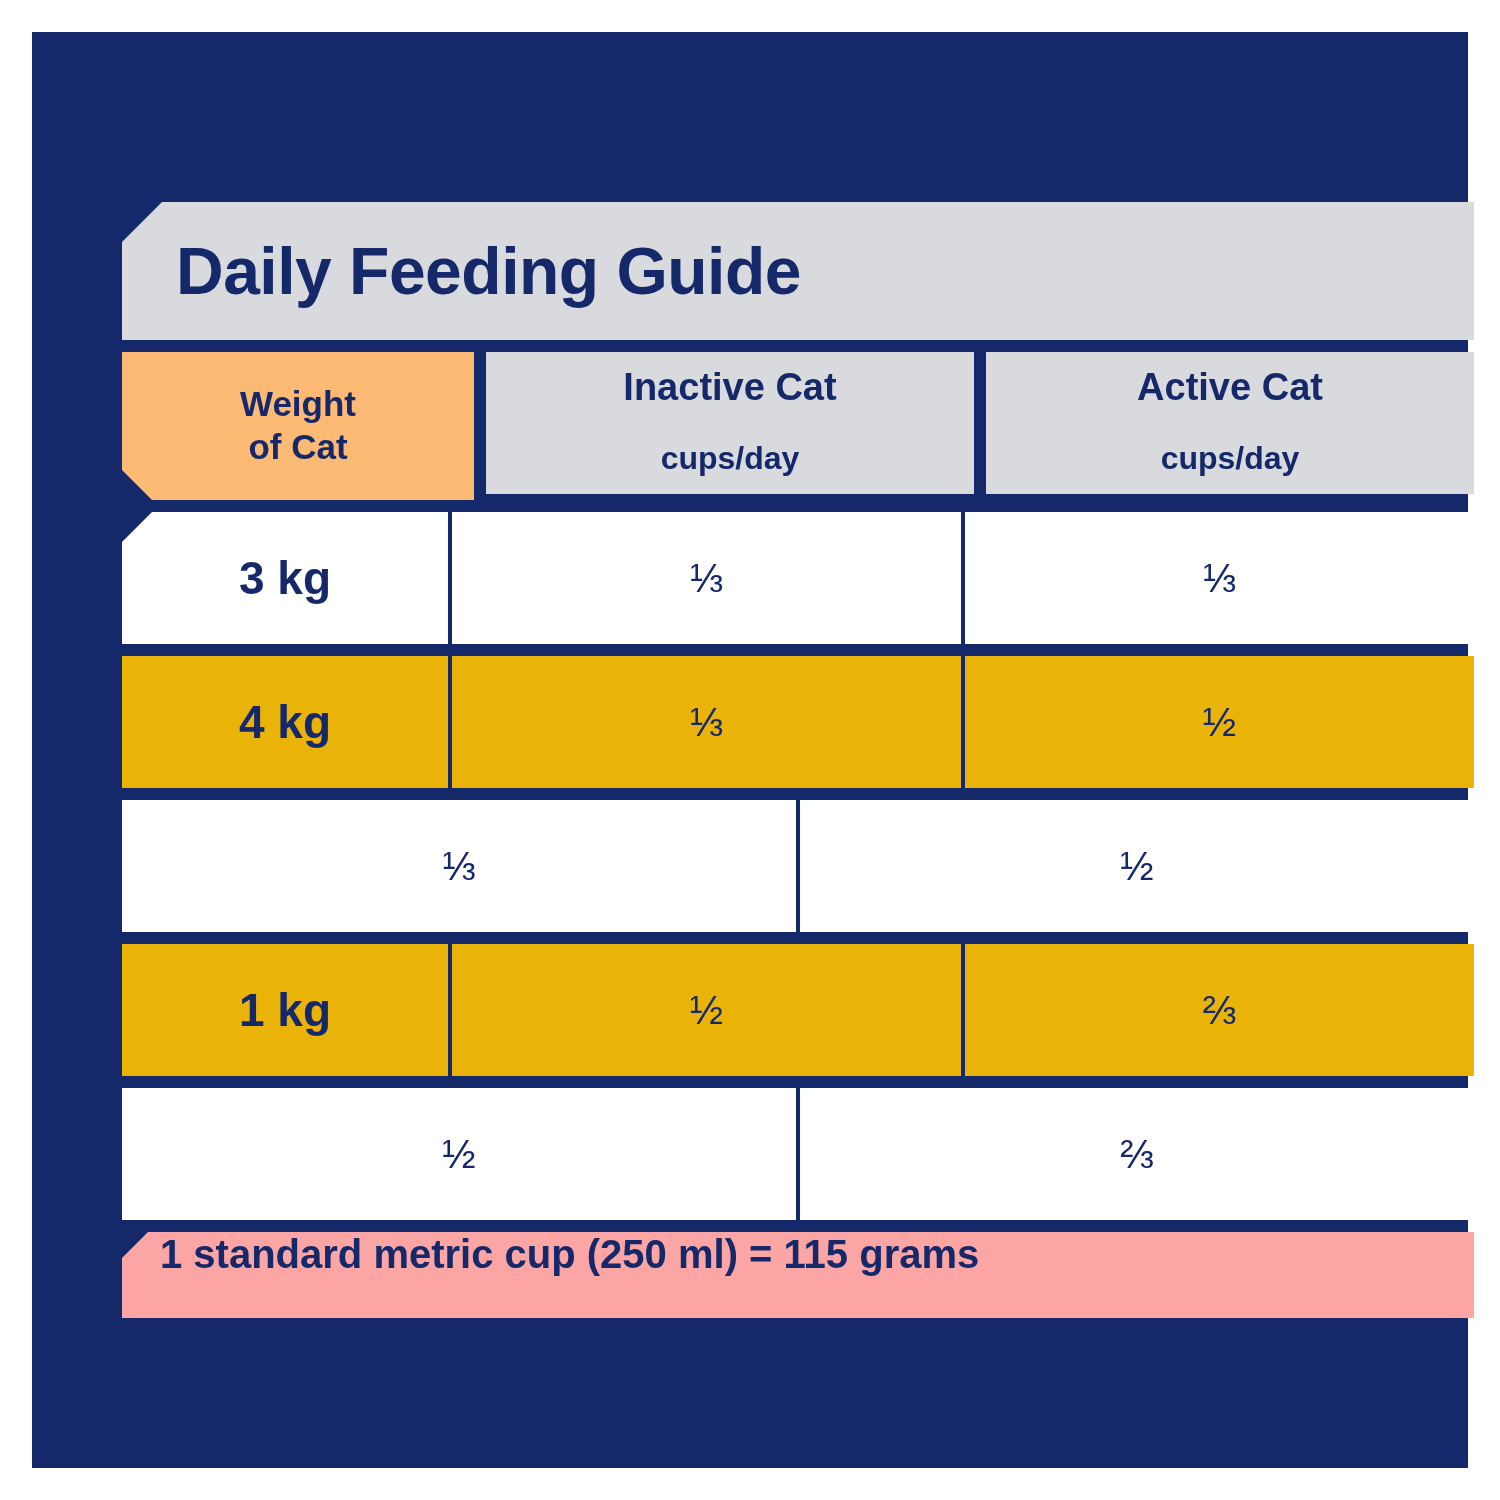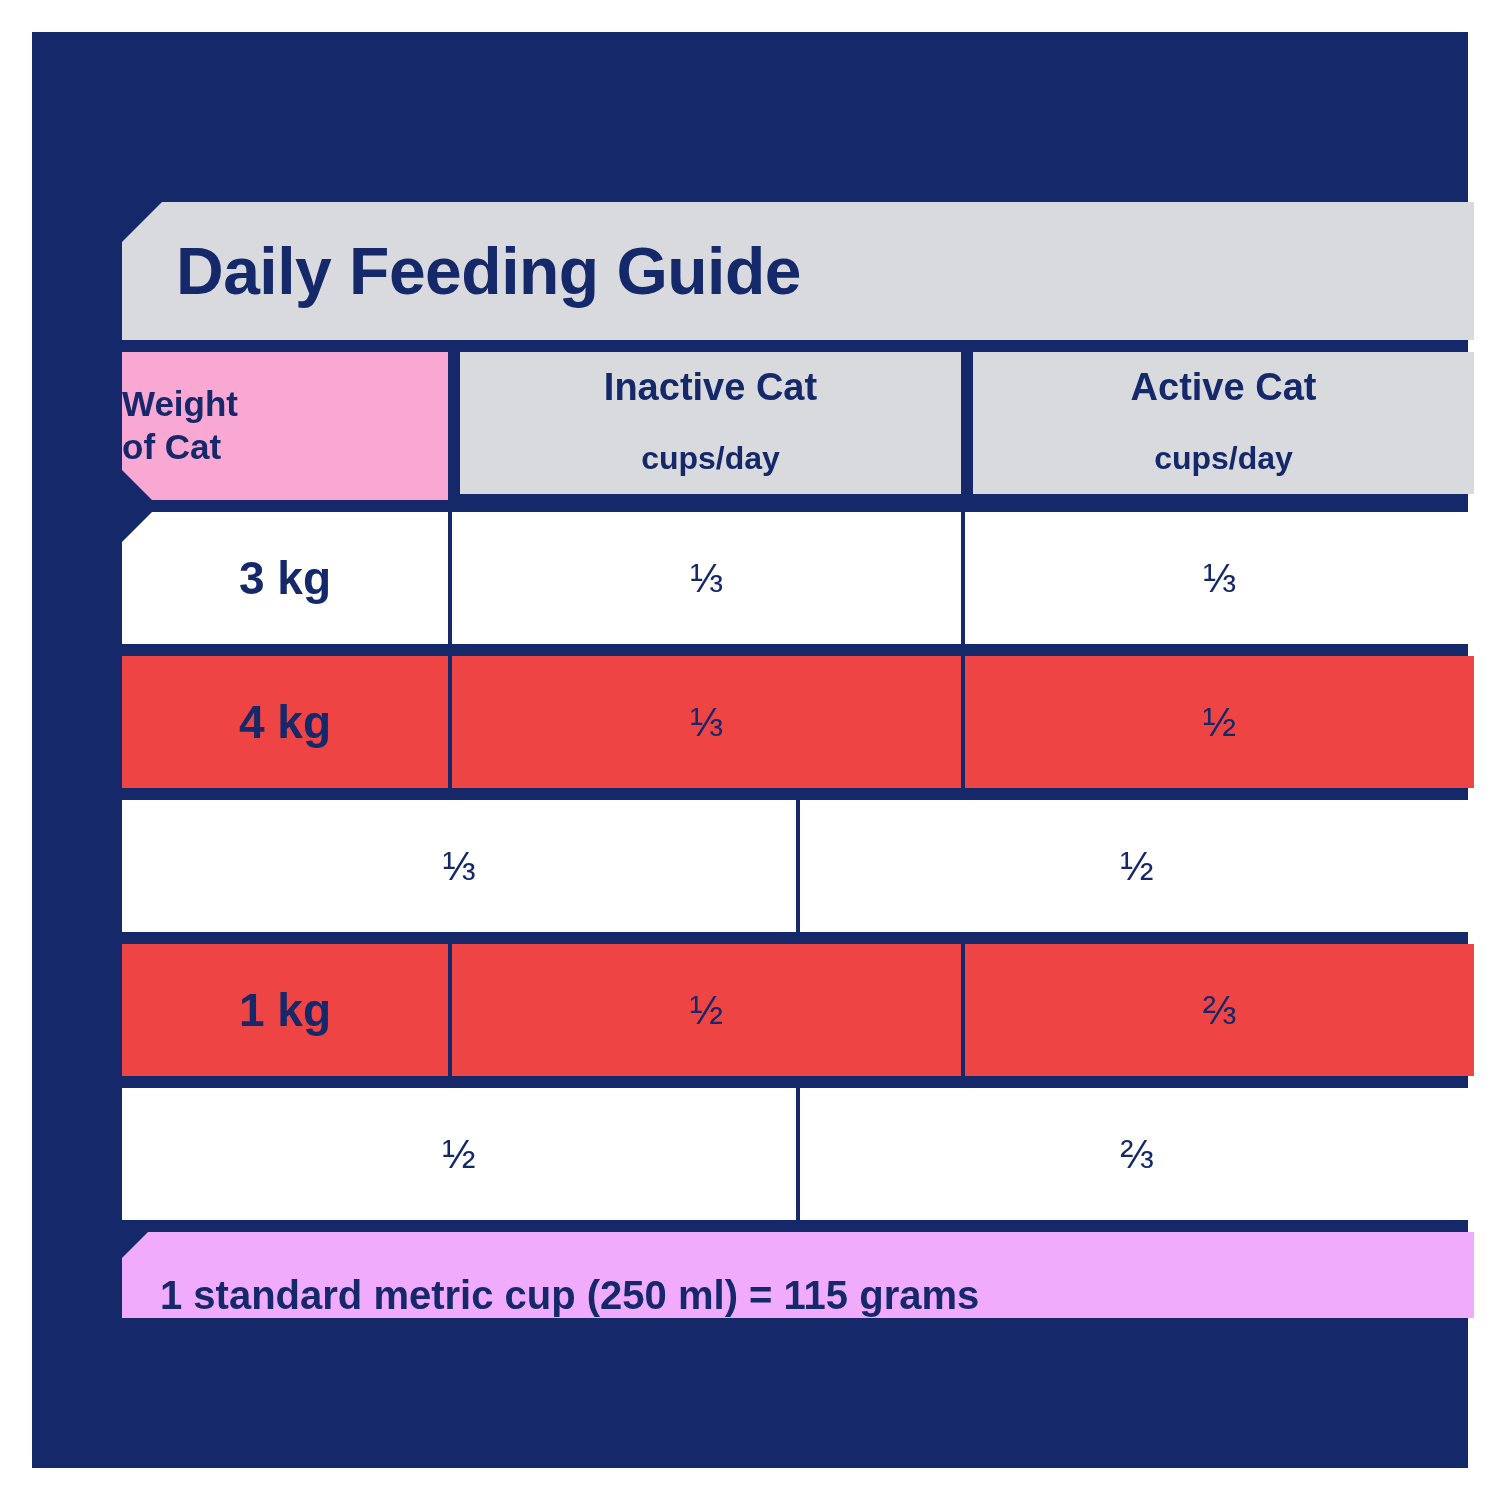--- a/index.html
+++ b/index.html
@@ -49,27 +49,27 @@
     letter-spacing: -0.5px;
   }
 
   
   .header-row {
     display: flex;
     margin-top: 12px;
     gap: 12px;
   }
   .hdr-weight {
-    width: 326px;
+    width: 352px;
     height: 148px;
-    background: #f9a8d4;
+    background: #fdba74;
     clip-path: polygon(0 0, 100% 0, 100% 100%, 0 100%, 0 100%, 0 0);
     display: flex;
     flex-direction: column;
-    align-items: flex-start;
+    align-items: center;
     justify-content: center;
     color: #15286a;
     font-size: 35px;
     font-weight: bold;
     line-height: 1.22;
     text-align: center;
   }
   .hdr-weight.notch {
     clip-path: polygon(0 0, 100% 0, 100% 100%, 30px 100%, 0 calc(100% - 30px));
   }
@@ -115,33 +115,33 @@
     width: 326px;
     font-size: 46px;
     font-weight: bold;
   }
   .cell-val {
     flex: 1;
     font-size: 40px;
     font-weight: normal;
   }
   .bg-white { background: #ffffff; }
-  .bg-grey  { background: #ef4444; }
+  .bg-grey  { background: #eab308; }
   .first-notch {
     clip-path: polygon(0 30px, 30px 0, 100% 0, 100% 100%, 0 100%);
   }
 
   
   .footer {
     position: relative;
     height: 86px;
-    background: #f0abfc;
+    background: #fca5a5;
     clip-path: polygon(0 26px, 26px 0, 100% 0, 100% 100%, 0 100%);
     display: flex;
-    align-items: flex-end;
+    align-items: flex-start;
     margin-top: 4px;
   }
   .footer-text {
     margin-left: 38px;
     color: #15286a;
     font-size: 40px;
     font-weight: bold;
   }
 </style>
 </head>

